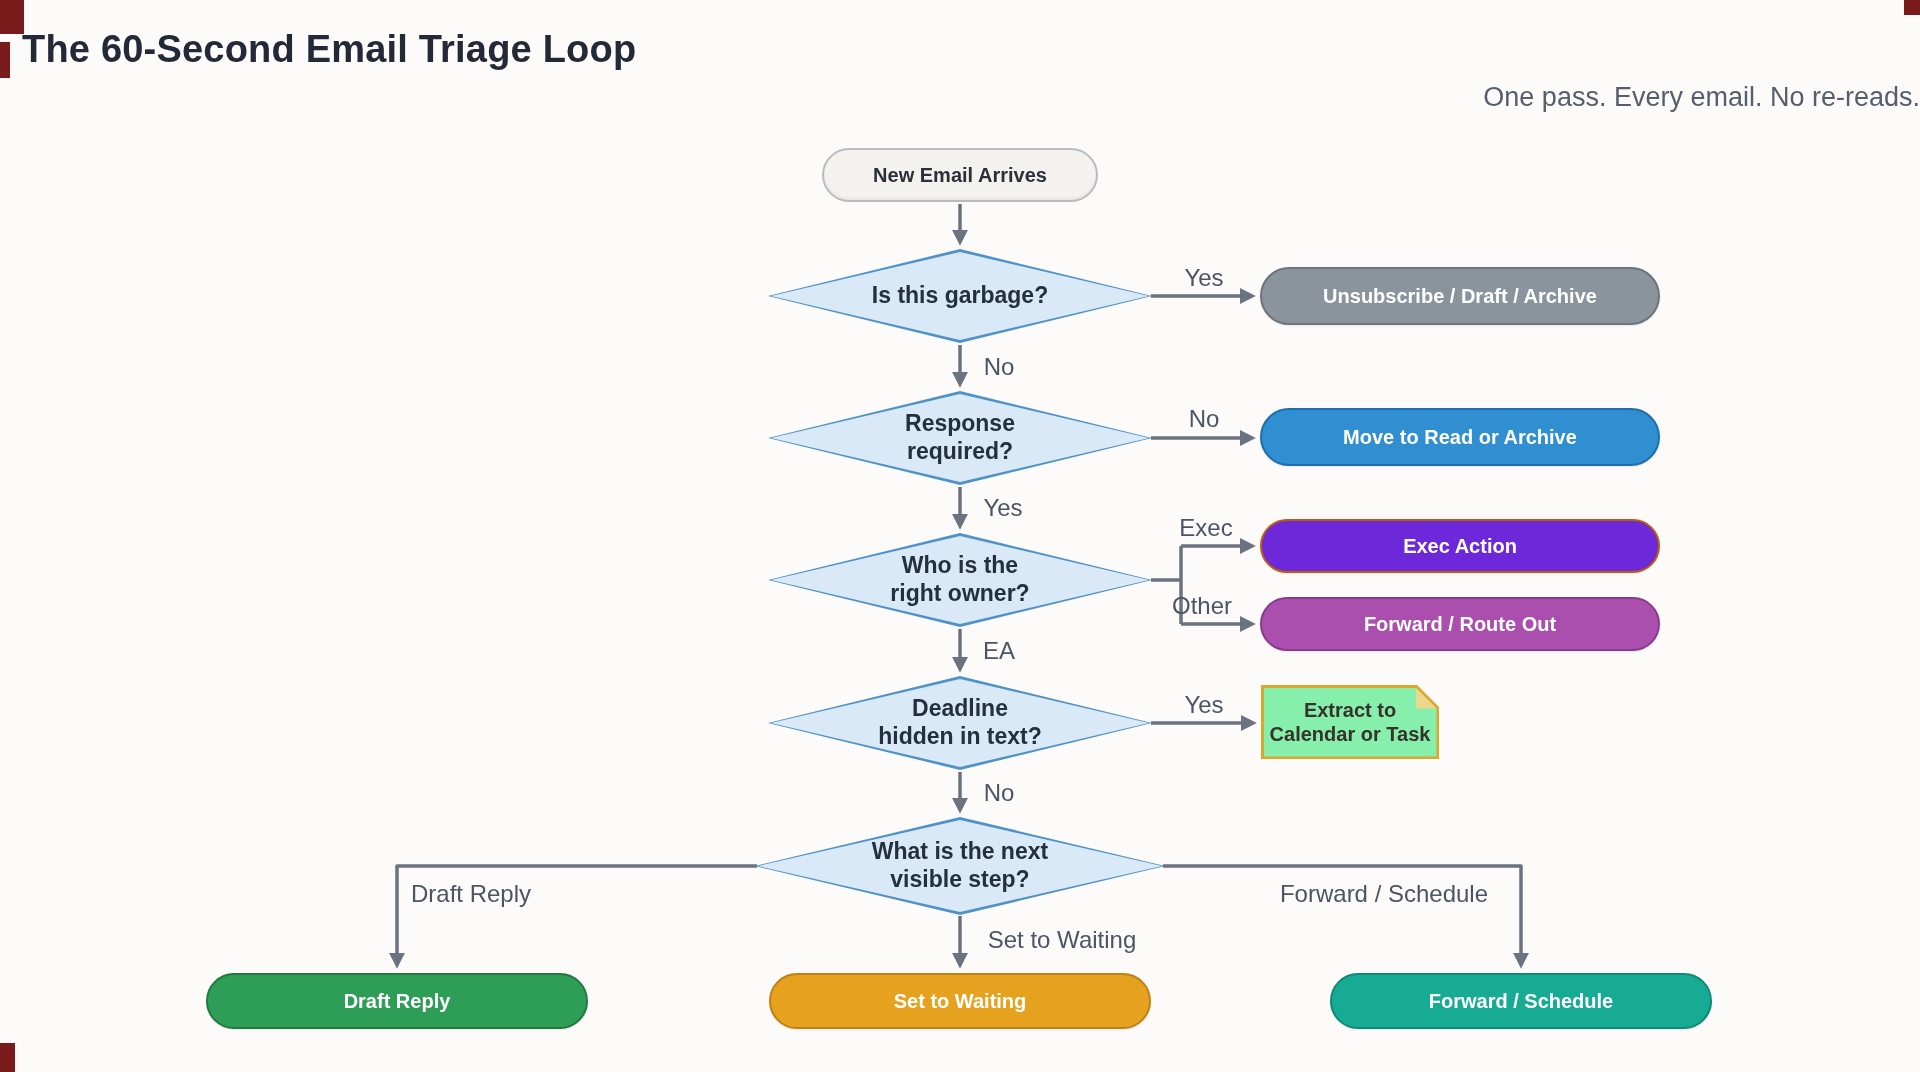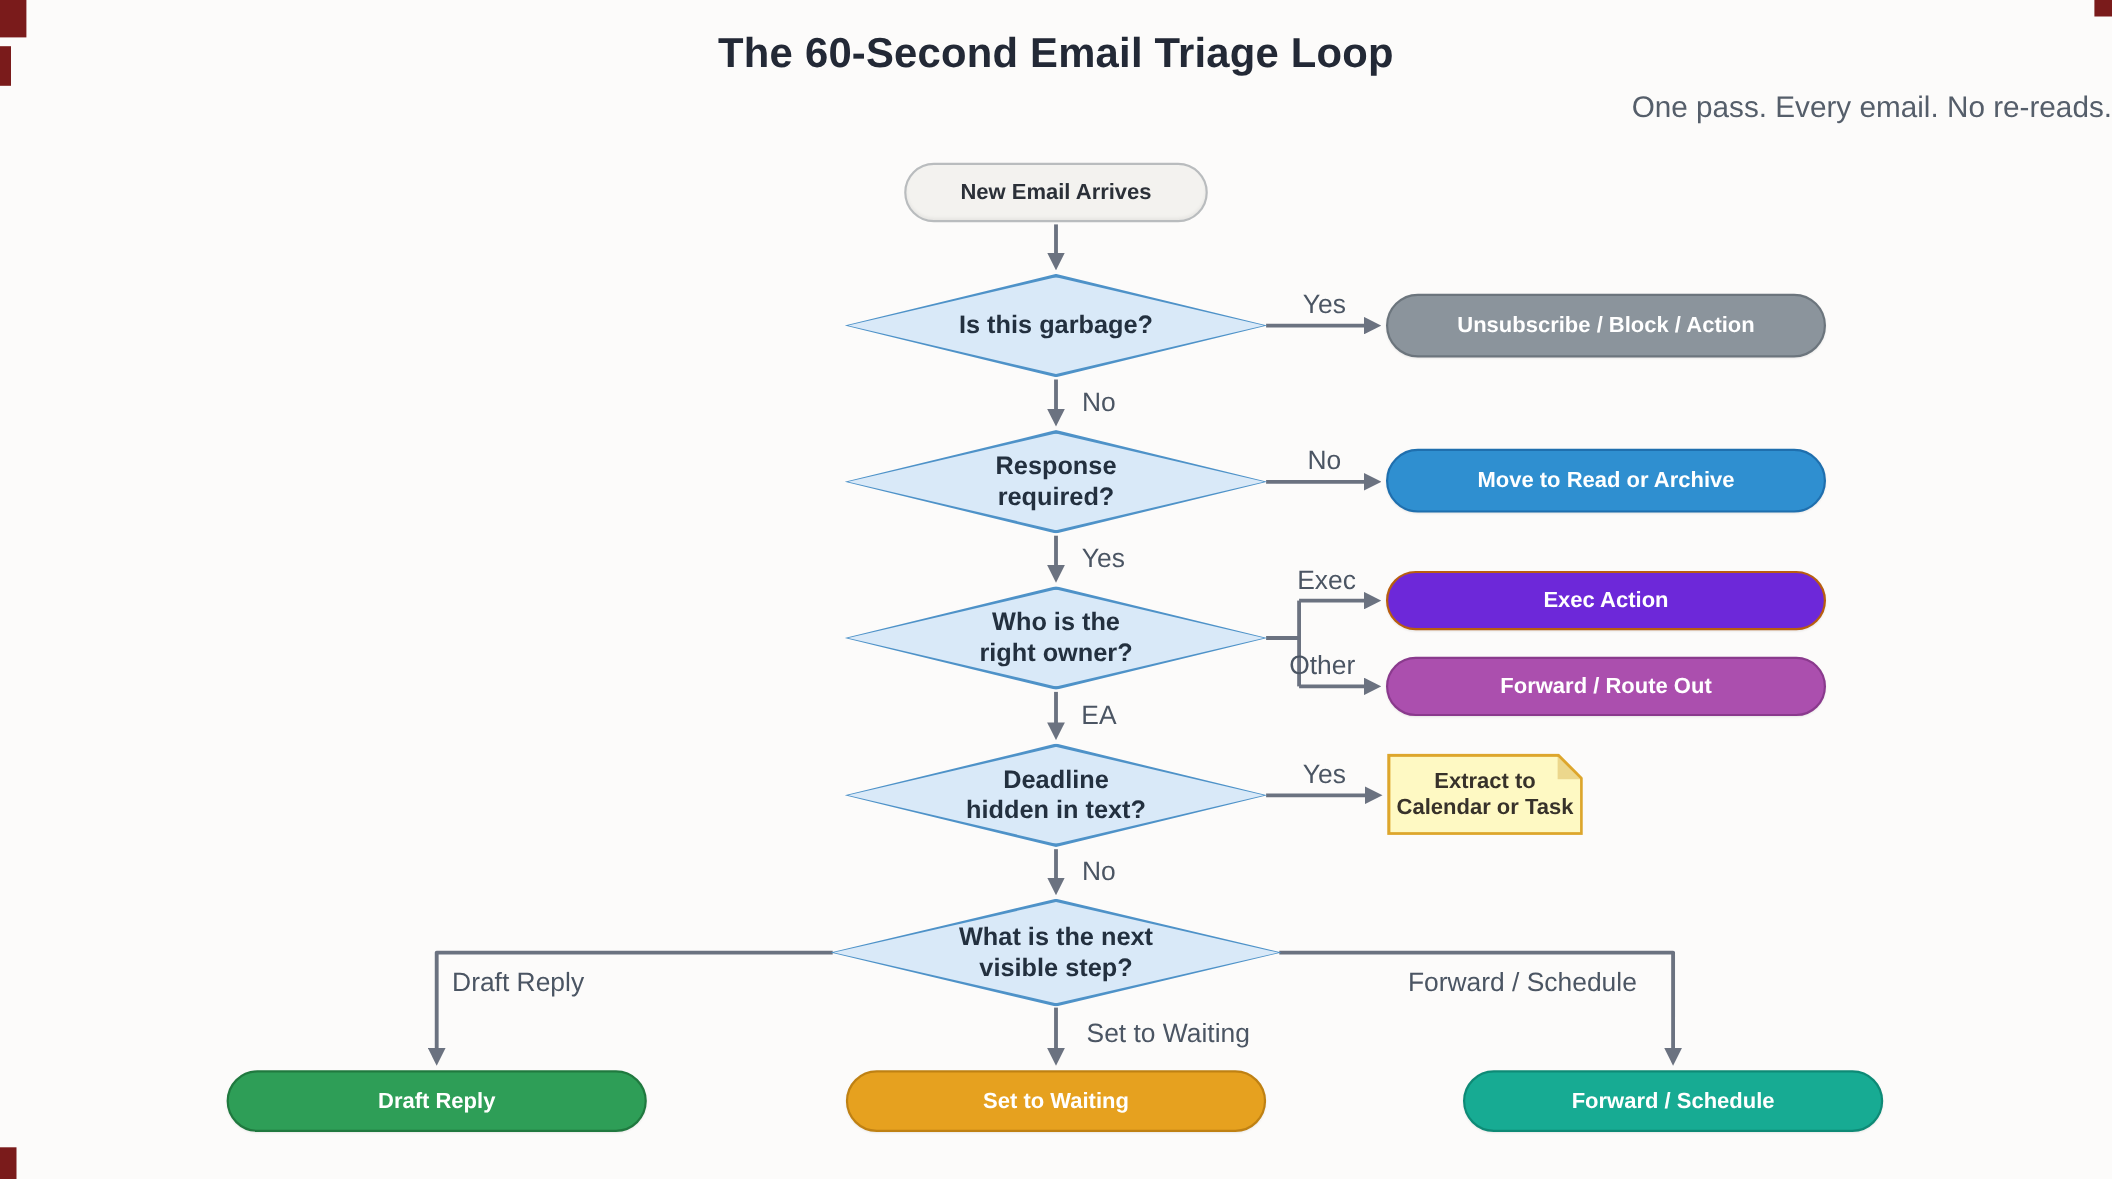--- a/index.html
+++ b/index.html
@@ -7,22 +7,23 @@
   body {
     font-family: "Liberation Sans", sans-serif;
     background: #fcfbfa;
     overflow: hidden;
   }
   .stage { position: relative; width: 1920px; height: 1072px; }
 
   
   .title {
     position: absolute; top: 28px; left: 0; width: 100%;
-    text-align: center; font-size: 38px; font-weight: bold; color: #232936;
+    font-size: 38px; font-weight: bold; color: #232936;
     letter-spacing: 0.2px;
+    padding-left: 22px;
   }
   .subtitle {
     position: absolute; top: 82px; left: 0; width: 100%;
     text-align: right; font-size: 27px; color: #555e6a;
   }
 
   
   svg.connectors { position: absolute; inset: 0; width: 1920px; height: 1072px; }
   svg.connectors path.edge { fill: none; stroke-width: 3.5; stroke-linejoin: round; stroke-linecap: butt; }
 
@@ -155,27 +156,27 @@
   </div>
   <div id="d4" class="diamond-outer" style="background: rgb(78, 146, 200);">
     <div class="diamond-inner" style="background: rgb(217, 233, 248);">Deadline
 hidden in text?</div>
   </div>
   <div id="d5" class="diamond-outer" style="background: rgb(78, 146, 200);">
     <div class="diamond-inner" style="background: rgb(217, 233, 248);">What is the next
 visible step?</div>
   </div>
 
-  <div id="pill-unsub" class="pill" style="background: rgb(139, 148, 156); border-color: rgb(108, 117, 125);">Unsubscribe / Block / Action</div>
+  <div id="pill-unsub" class="pill" style="background: rgb(139, 148, 156); border-color: rgb(108, 117, 125);">Unsubscribe / Draft / Archive</div>
   <div id="pill-read" class="pill" style="background: rgb(47, 143, 208); border-color: rgb(31, 111, 174);">Move to Read or Archive</div>
   <div id="pill-exec" class="pill" style="background: #6d28d9; border-color: rgb(184, 94, 16);">Exec Action</div>
   <div id="pill-route" class="pill" style="background: rgb(171, 79, 174); border-color: rgb(138, 58, 141); text-align: right;">Forward / Route Out</div>
 
   <div id="doc-extract" class="doc-outer" style="background: rgb(221, 166, 44);">
-    <div class="doc-inner" style="background: #fef9c3;">Extract to
+    <div class="doc-inner" style="background: #86efac;">Extract to
 Calendar or Task</div>
     <div class="doc-fold"></div>
   </div>
 
   <div id="pill-draft" class="pill" style="background: rgb(46, 158, 87); border-color: rgb(32, 121, 63);">Draft Reply</div>
   <div id="pill-waiting" class="pill" style="background: rgb(230, 161, 31); border-color: rgb(191, 129, 19);">Set to Waiting</div>
   <div id="pill-fwd-sched" class="pill" style="background: rgb(23, 171, 147); border-color: rgb(14, 138, 118);">Forward / Schedule</div>
 
   <div class="edge-labels" style="color: rgb(75, 85, 99);">
     <span id="l-yes1" class="edge-label">Yes</span>

